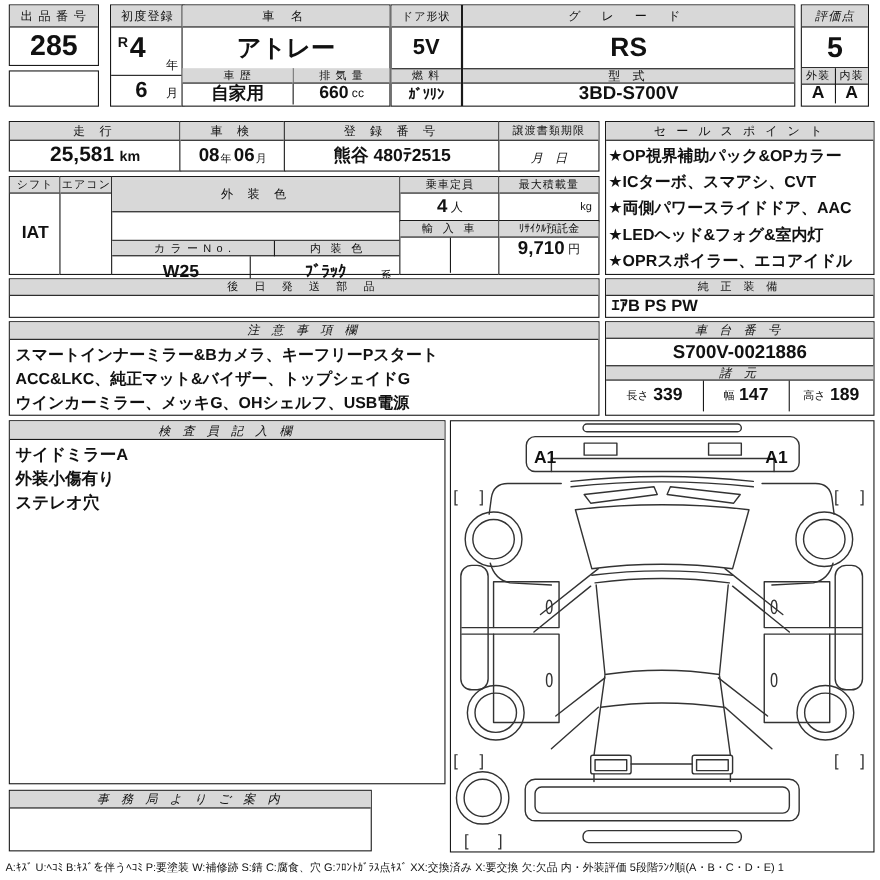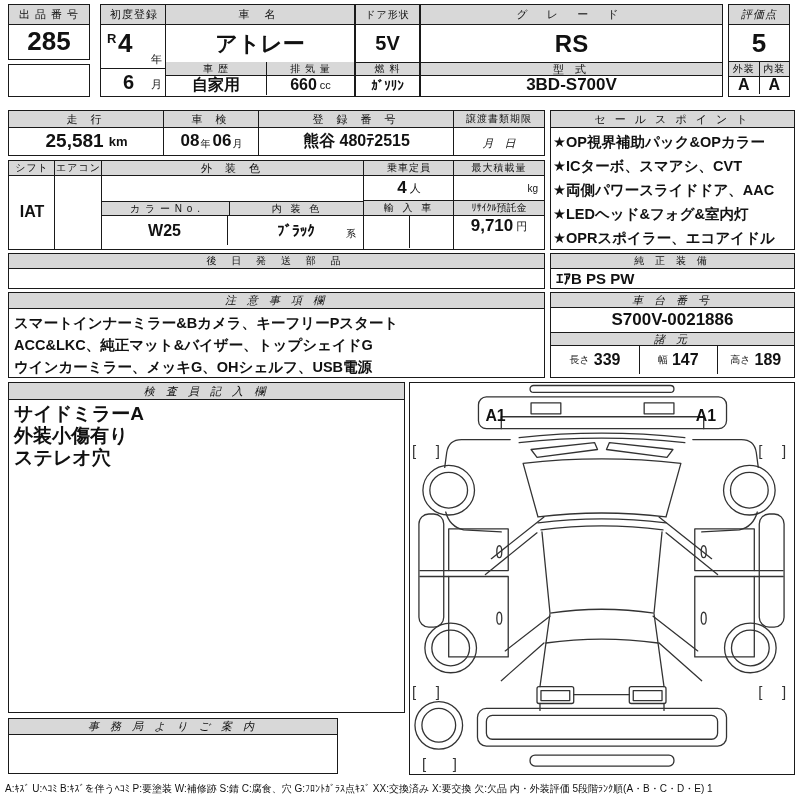--- a/index.html
+++ b/index.html
@@ -121,26 +121,26 @@
 
   <div class="box" style="left:8px;top:160px;width:48px;height:90px">
     <div class="hd f10" style="height:15px">シフト</div>
     <div class="val f16 b" style="height:72px">IAT</div>
   </div>
   <div class="box" style="left:54px;top:160px;width:49px;height:90px">
     <div class="hd f10" style="height:15px">エアコン</div>
   </div>
 
   <div class="box" style="left:101px;top:160px;width:264px;height:90px">
-    <div class="hd" style="height:15px;letter-spacing:5px">外 装 色</div>
+    <div class="hd" style="height:32px;letter-spacing:5px">外 装 色</div>
     <div class="row" style="height:25px">
       <div class="cell" style="flex:1"></div>
     </div>
     <div class="row bT" style="height:15px">
-      <div class="hd f10 bR" style="width:128px;height:100%;border-bottom-width:1px">カ ラ ー N o .</div>
+      <div class="hd f10 bR" style="width:148px;height:100%;border-bottom-width:1px">カ ラ ー N o .</div>
       <div class="hd f10" style="flex:1;height:100%;border-bottom-width:1px;letter-spacing:3px">内 装 色</div>
     </div>
     <div class="row" style="height:29px">
       <div class="cell f16 b bR" style="width:126px">W25</div>
       <div class="cell rel" style="flex:1">
         <span class="f15 b">ﾌﾞﾗｯｸ</span>
         <span class="f10" style="position:absolute;right:8px;bottom:4px">系</span>
       </div>
     </div>
   </div>
@@ -217,21 +217,21 @@
       </div>
       <div class="cell" style="flex:1">
         <span class="f10" style="margin-right:4px">高さ</span>
         <span class="f16 b">189</span>
       </div>
     </div>
   </div>
 
   <div class="box" style="left:8px;top:382px;width:397px;height:331px">
     <div class="hd f11" style="height:17px;letter-spacing:4px">検 査 員 記 入 欄</div>
-    <div class="lines" style="font-size:19px">
+    <div class="lines" style="font-size:15px">
       <div>サイドミラーA</div>
       <div>外装小傷有り</div>
       <div>ステレオ穴</div>
     </div>
   </div>
 
   <div class="box" style="left:8px;top:718px;width:330px;height:56px">
     <div class="hd f11" style="height:16px;letter-spacing:4px">事 務 局 よ り ご 案 内</div>
     <div class="val" style="height:37px"></div>
   </div>

